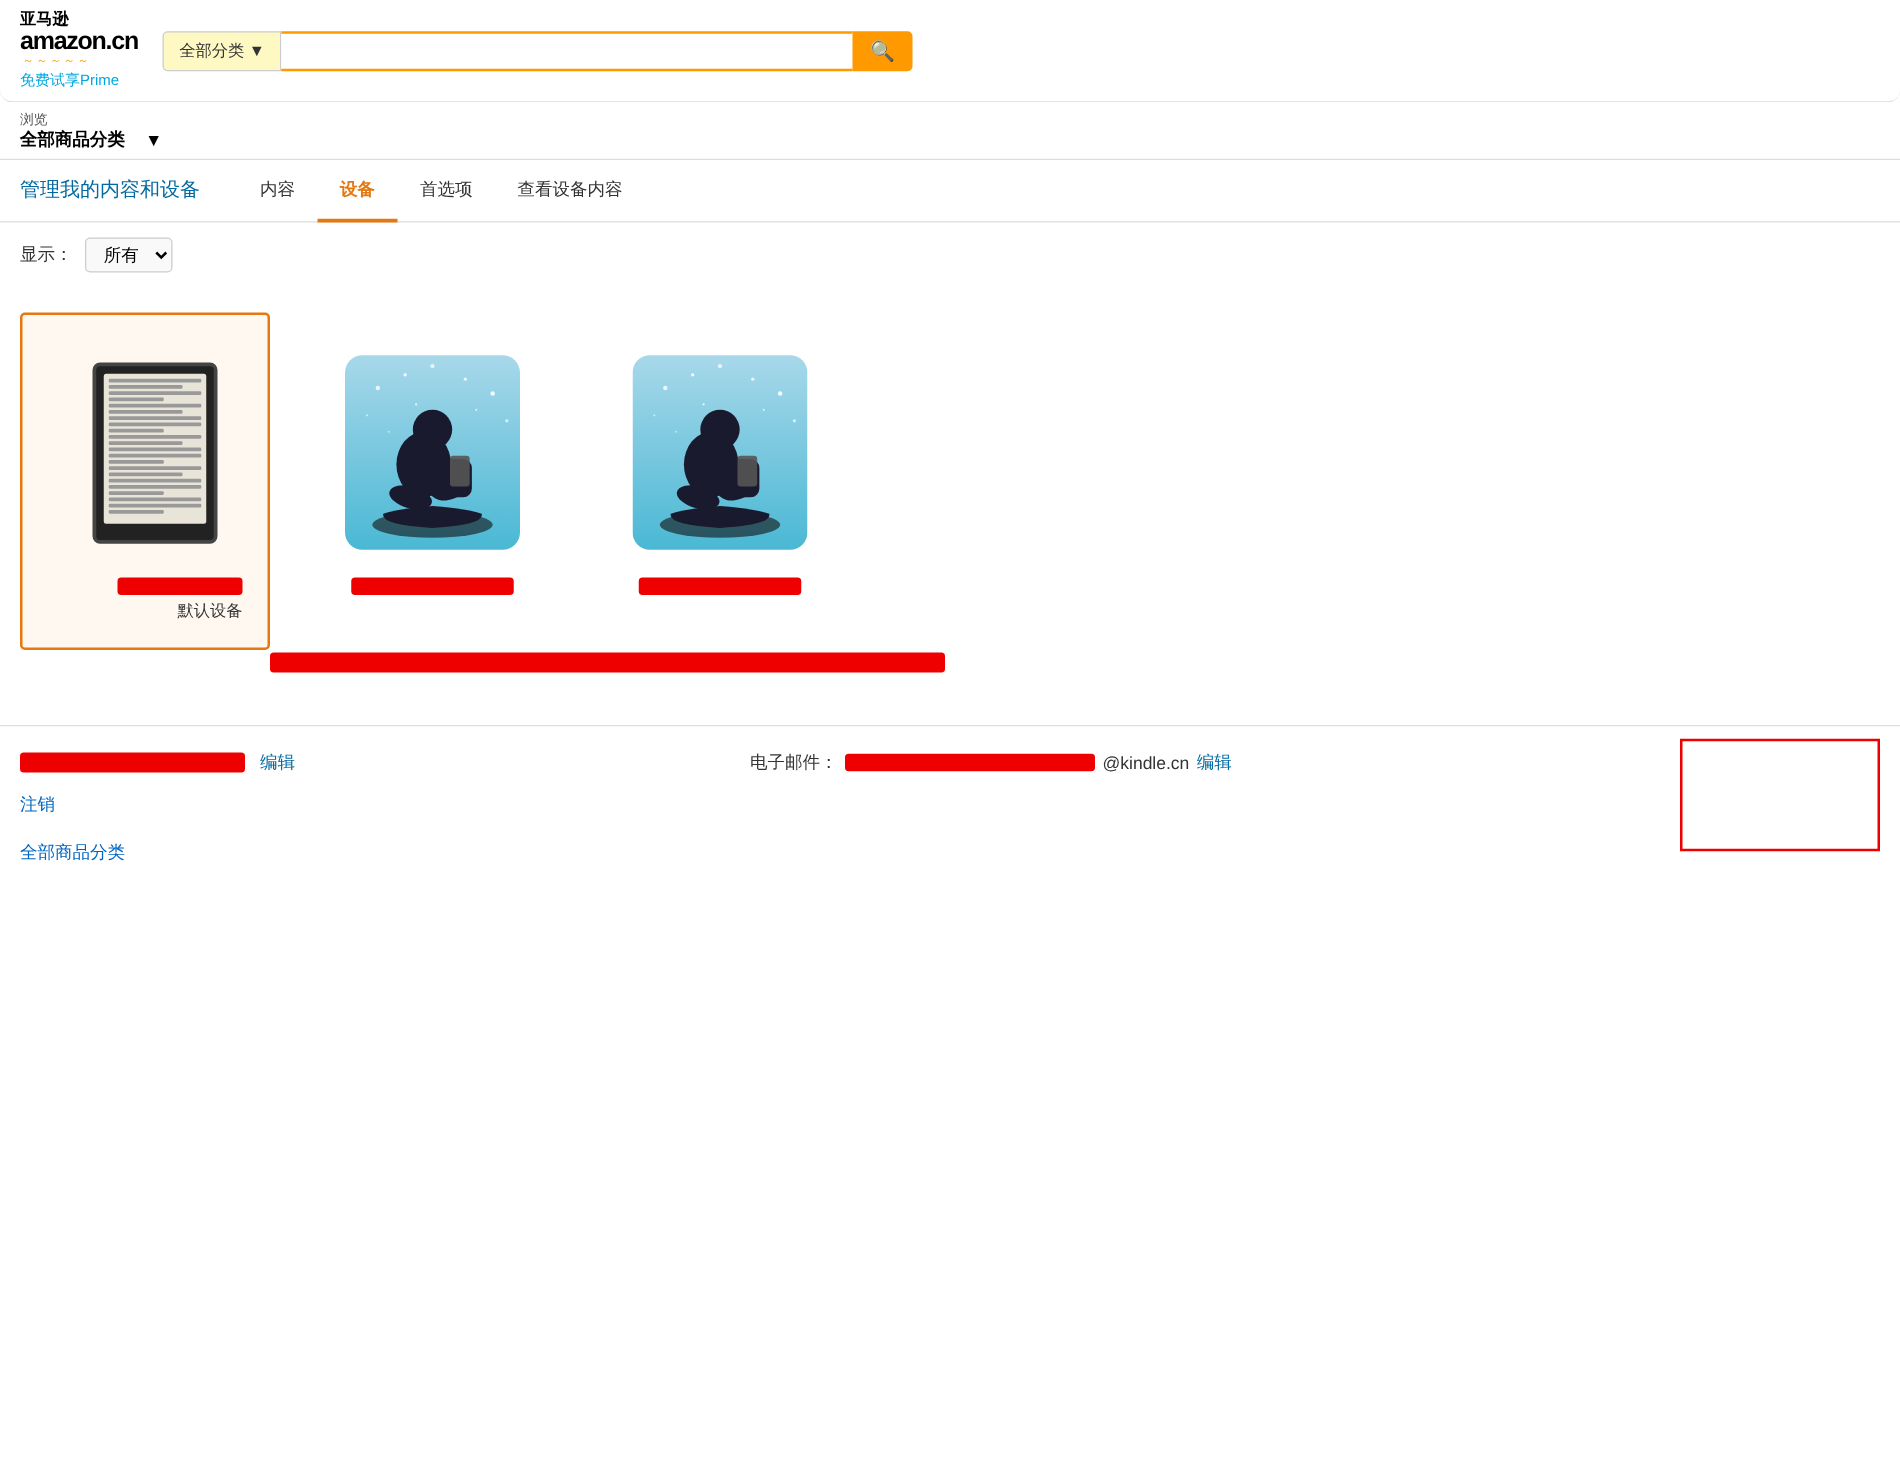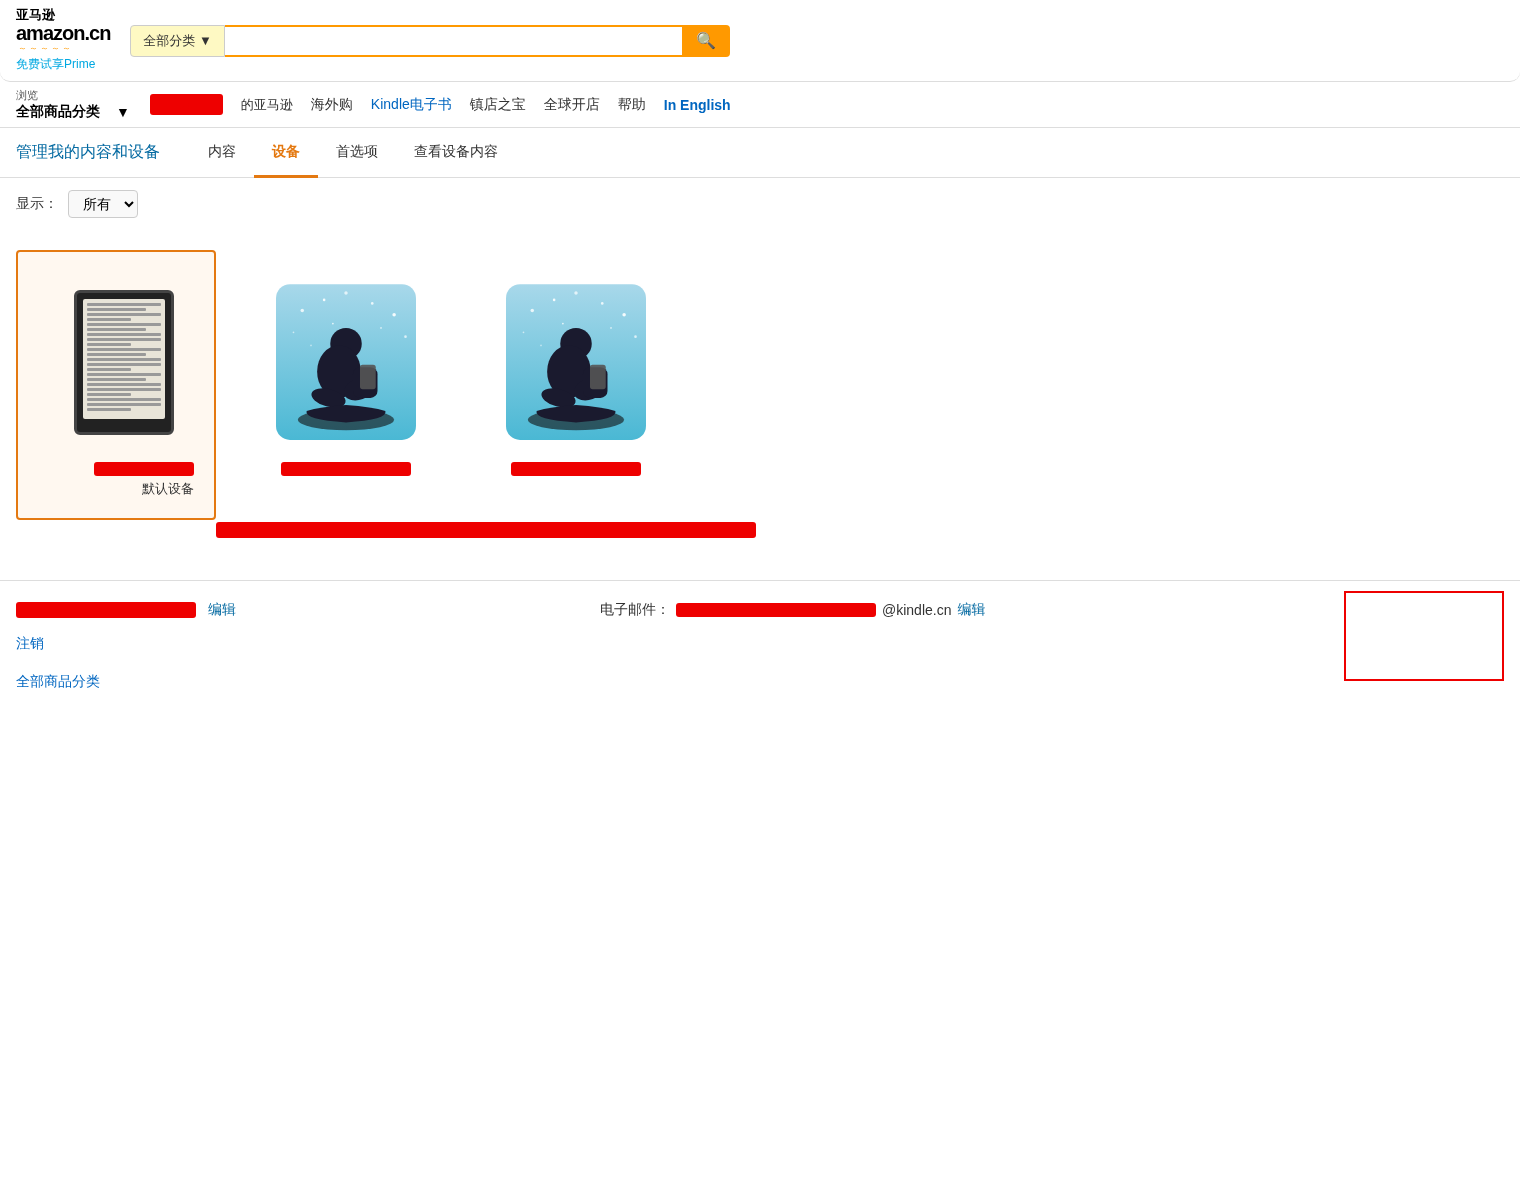--- a/index.html
+++ b/index.html
@@ -276,32 +276,20 @@
 
 <div class="nav-bar">
   <div class="nav-browse">
     <span class="nav-browse-label">浏览</span>
     <span class="nav-browse-main">
       <span>全部商品分类</span>
       <span>▼</span>
     </span>
   </div>
 
-  <div class="nav-links">
-
-    <span style="background:#e00; color:#e00; border-radius:3px; padding:3px 30px; font-size:13px; display:inline-block;">xx</span>
-    <span style="color:#333; font-size:13px;">的亚马逊</span>
-
-    <a class="nav-link">海外购</a>
-    <a class="nav-link blue">Kindle电子书</a>
-    <a class="nav-link">镇店之宝</a>
-    <a class="nav-link">全球开店</a>
-    <a class="nav-link">帮助</a>
-    <a class="nav-link in-english">In English</a>
-  </div>
 </div>
 
 <div class="page-tabs">
   <div class="page-title">管理我的内容和设备</div>
   <div class="tab">内容</div>
   <div class="tab active">设备</div>
   <div class="tab">首选项</div>
   <div class="tab">查看设备内容</div>
 </div>
 

